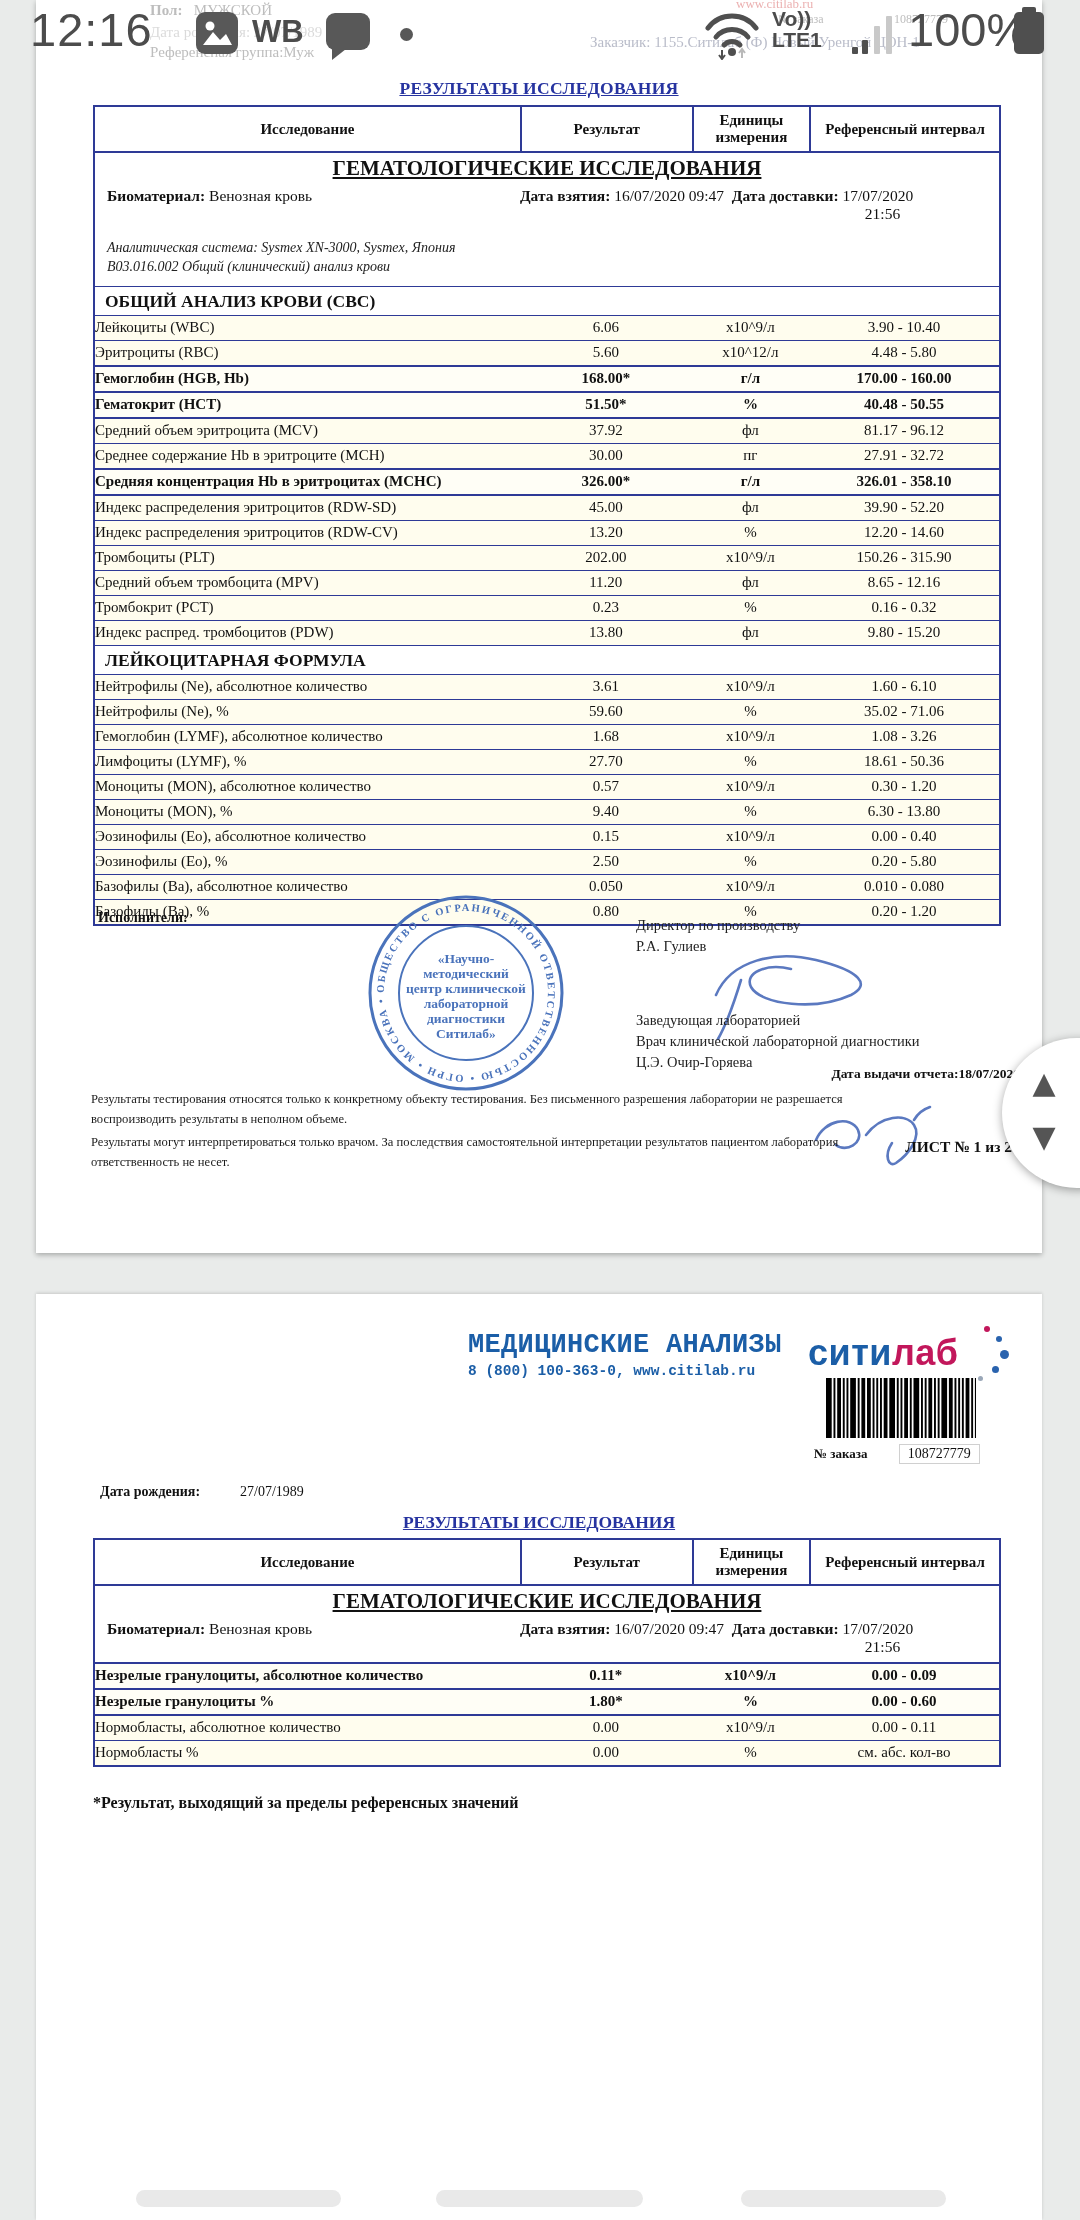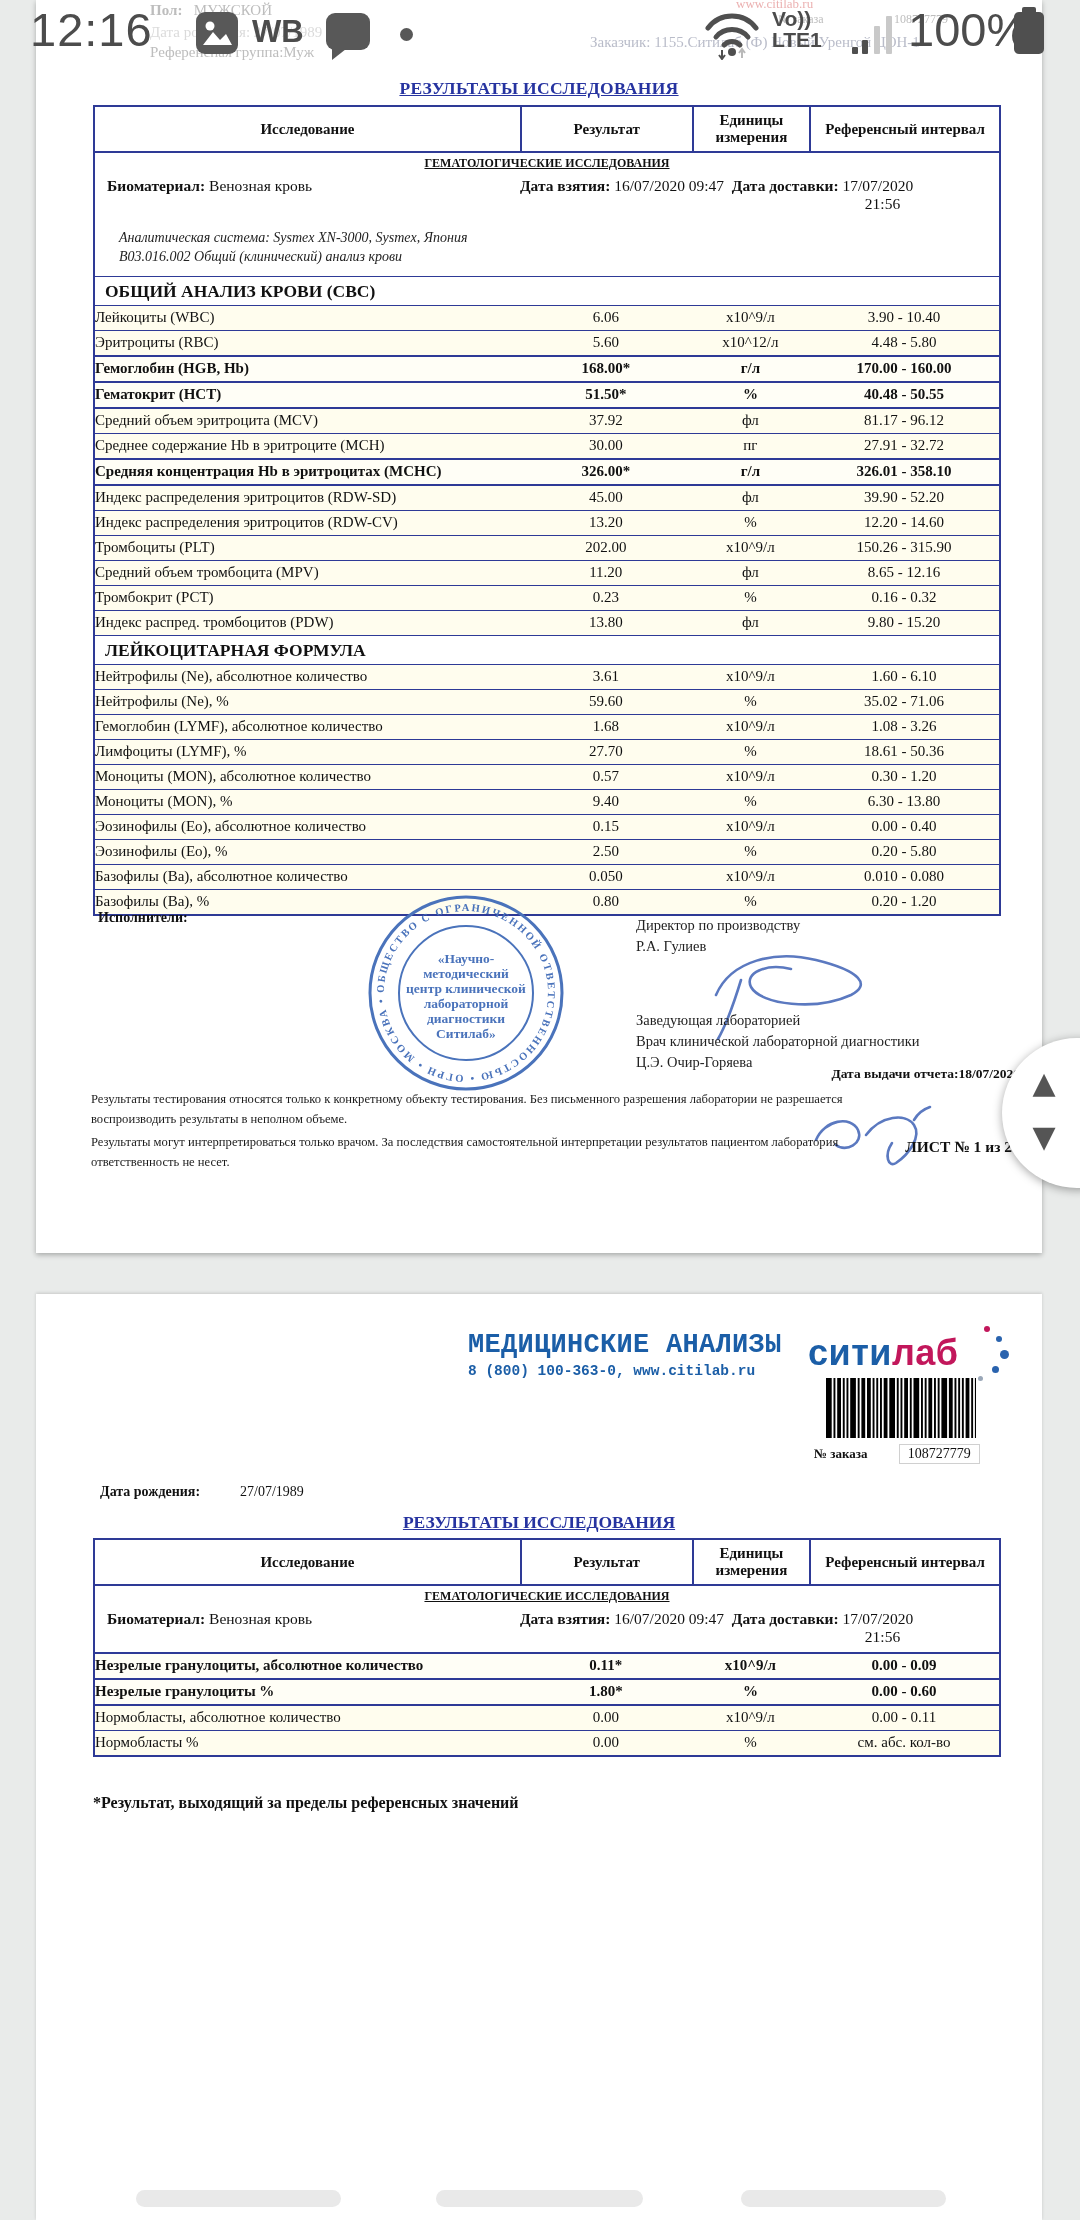--- a/index.html
+++ b/index.html
@@ -35,27 +35,27 @@
   .ghost{position:absolute;color:#bdbdbd;font-size:15px;white-space:nowrap;}
   .ghost b{font-weight:700;}
   
   .doc-title{margin-top:78px;text-align:center;font-size:17.5px;font-weight:700;color:#2633a0;
              text-decoration:underline;letter-spacing:.3px;}
   .rtable{margin:6px 0 0 57px;width:904px;border:2px solid #2e3a96;background:#fff;font-size:15px;}
   .t-head{display:grid;grid-template-columns:47% 19% 13% 21%;border-bottom:2px solid #2e3a96;}
   .t-th{display:flex;align-items:center;justify-content:center;text-align:center;
         font-weight:700;font-size:15px;padding:5px 4px;min-height:40px;box-sizing:border-box;}
   .t-th + .t-th{border-left:2px solid #2e3a96;}
-  .t-section{text-align:center;font-weight:700;font-size:12px;padding:3px 0 2px;}
+  .t-section{text-align:center;font-weight:700;font-size:21px;padding:3px 0 2px;}
   .t-section span{text-decoration:underline;}
   .t-biomat{display:flex;padding:4px 0 6px;font-size:15.5px;}
   .bm-left{width:47%;padding-left:12px;box-sizing:border-box;}
   .bm-right{width:53%;}
   .bm-time{margin-left:72%;}
-  .t-analytic{font-style:italic;font-size:14px;padding:8px 0 8px 24px;color:#222;}
+  .t-analytic{font-style:italic;font-size:14px;padding:8px 0 8px 12px;color:#222;}
   .t-analytic div{margin:3px 0;}
   .t-group{font-weight:700;font-size:17.5px;padding:4px 0 3px 10px;border-top:1px solid #2e3a96;background:#fff;}
   .t-row{display:grid;grid-template-columns:47% 19% 13% 21%;border-top:1px solid #2e3a96;
          background:#fffdee;min-height:24px;align-items:center;line-height:1.15;}
   .t-row.bold{border-top:2px solid #2e3a96;border-bottom:2px solid #2e3a96;font-weight:700;background:#fffef6;}
   .t-row.bold + .t-row{border-top:none;}
   .t-td{text-align:center;padding:2px 2px;}
   .t-td.name{text-align:left;padding-left:0;}
   
   .executors{position:absolute;left:62px;top:910px;font-weight:700;font-size:14px;}

